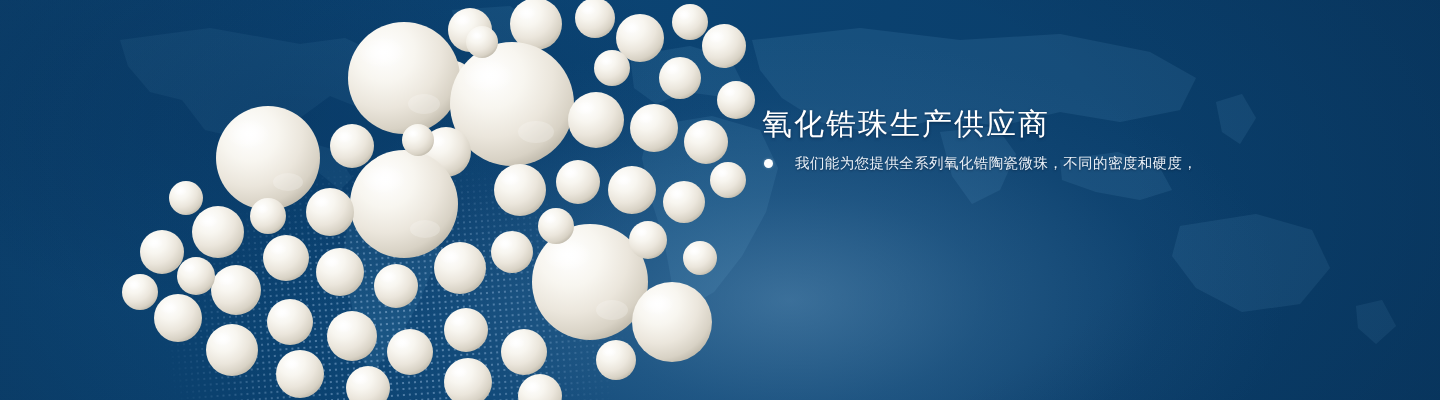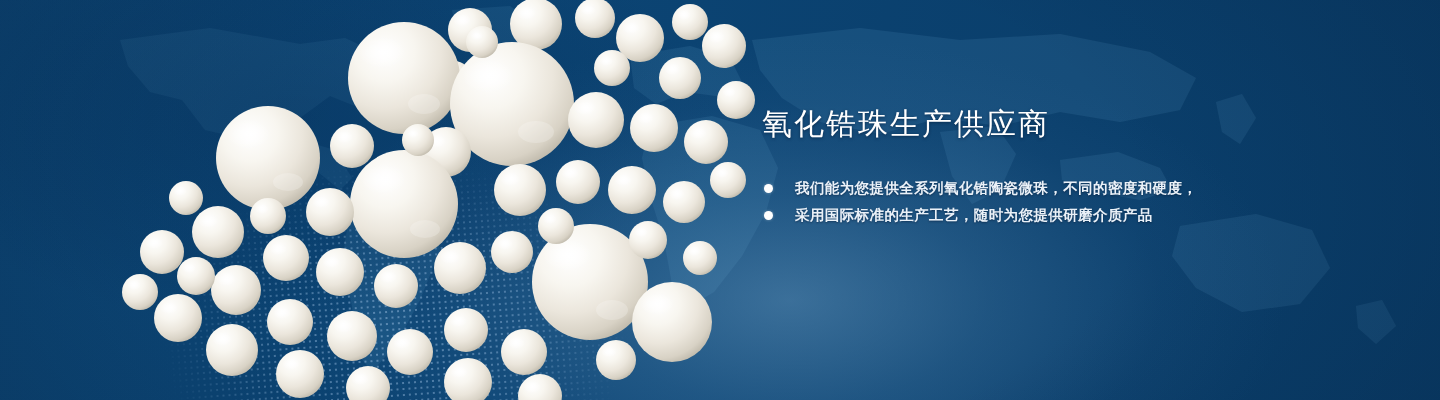--- a/index.html
+++ b/index.html
@@ -72,23 +72,22 @@
   .headline{
     color:#ffffff;
     font-size:30px;
     line-height:40px;
     letter-spacing:2px;
     font-weight:400;
     text-shadow:0 1px 3px rgba(0,20,45,.55);
     white-space:nowrap;
   }
   .bullets{
-    margin-top:33px;
+    margin-top:8px;
     list-style:none;
-    font-weight:bold;
   }
   .bullet{
     position:relative;
     padding-left:33px;
     color:#eaf1f8;
     font-size:14.5px;
     line-height:23.5px;
     letter-spacing:.4px;
     text-shadow:0 1px 2px rgba(0,20,45,.5);
     margin-bottom:3px;
@@ -308,21 +307,17 @@
     <h1 class="headline">氧化锆珠生产供应商</h1>
 
     <ul class="bullets">
 
       <li class="bullet">
         <span class="dot"></span>
         <span class="bullet-line">我们能为您提供全系列氧化锆陶瓷微珠，不同的密度和硬度，</span>
       </li>
 
 
-      <li class="bullet">
-        <span class="dot"></span>
-        <span class="bullet-line">采用国际标准的生产工艺，随时为您提供研磨介质产品</span>
-      </li>
 
     </ul>
   </div>
 
 </div>
 
 </body></html>

